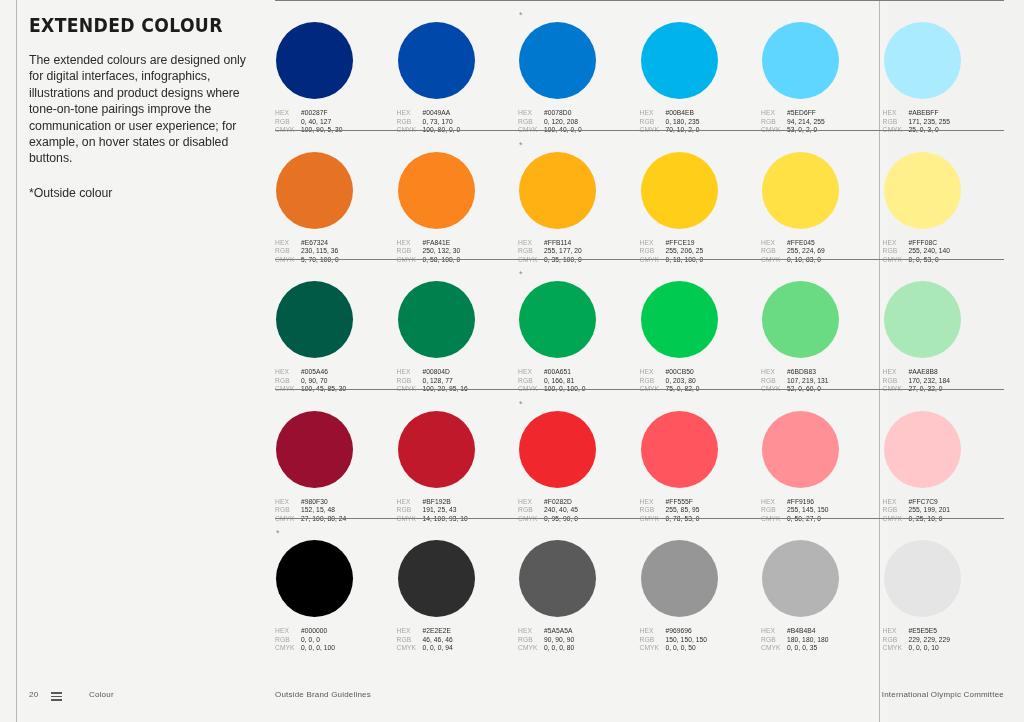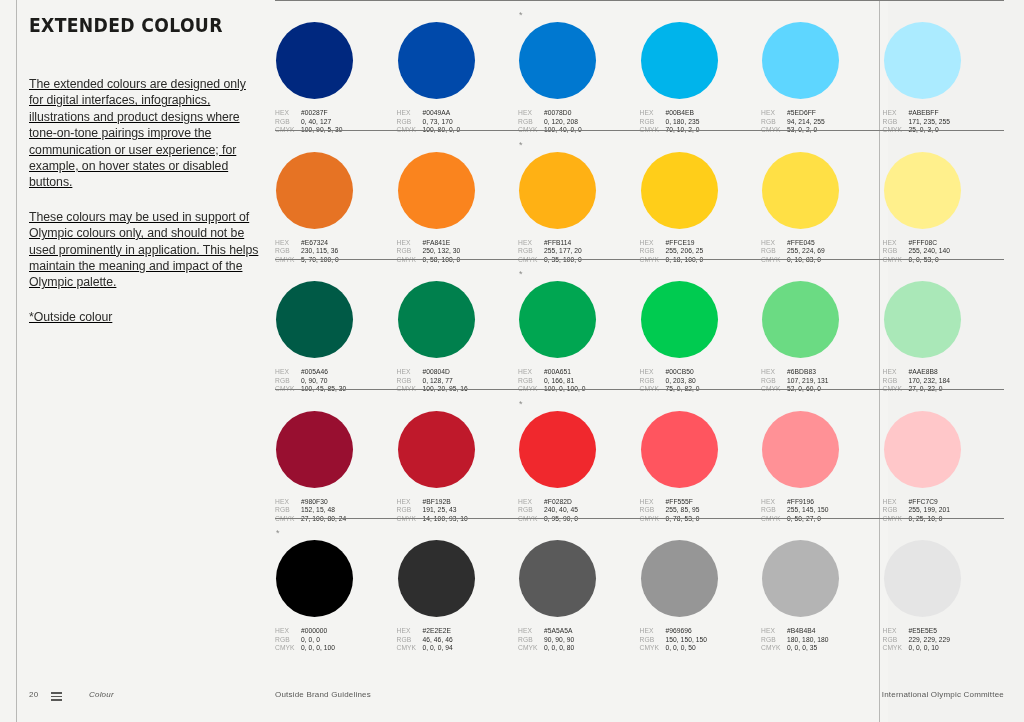--- a/index.html
+++ b/index.html
@@ -52,22 +52,21 @@
     font-weight: 700;
     letter-spacing: 0.4px;
     color: #1c1c1a;
     transform: scaleX(0.86);
     transform-origin: left center;
     white-space: nowrap;
     line-height: 1.1;
   }
 
   .intro {
-    margin-top: 40px;
-    text-decoration: underline;
+    margin-top: 16px;
   }
   .intro p {
     font-size: 12.3px;
     line-height: 16.4px;
     color: #2b2b29;
     margin-bottom: 18px;
     letter-spacing: -0.05px;
   }
   .intro p.footnote {
     margin-bottom: 0;
@@ -175,21 +174,20 @@
     width: 11px;
     background: #585856;
   }
   .footer .sect {
     position: absolute;
     left: 89px;
     top: 0;
     font-size: 8px;
     color: #585856;
     letter-spacing: 0.2px;
-    font-style: italic;
   }
   .footer .center {
     position: absolute;
     left: 275px;
     top: 0;
     font-size: 8px;
     color: #585856;
     letter-spacing: 0.2px;
   }
   .footer .right {
@@ -207,21 +205,20 @@
 
 <div class="page">
 
   <div class="left-rule"></div>
   <div class="right-rule"></div>
 
   <div class="left-col">
     <div class="doc-title">EXTENDED COLOUR</div>
     <div class="intro">
       <p>The extended colours are designed only for digital interfaces, infographics, illustrations and product designs where tone-on-tone pairings improve the communication or user experience; for example, on hover states or disabled buttons.</p>
-      <p>These colours may be used in support of Olympic colours only, and should not be used prominently in application. This helps maintain the meaning and impact of the Olympic palette.</p>
       <p class="footnote">*Outside colour</p>
     </div>
   </div>
 
   <div class="grid" id="colour-grid">
       <div class="row">
         <div class="row-inner">
           <div class="swatch">
             <div class="dot" style="background: rgb(0, 40, 127);"></div>
             <div class="meta">

